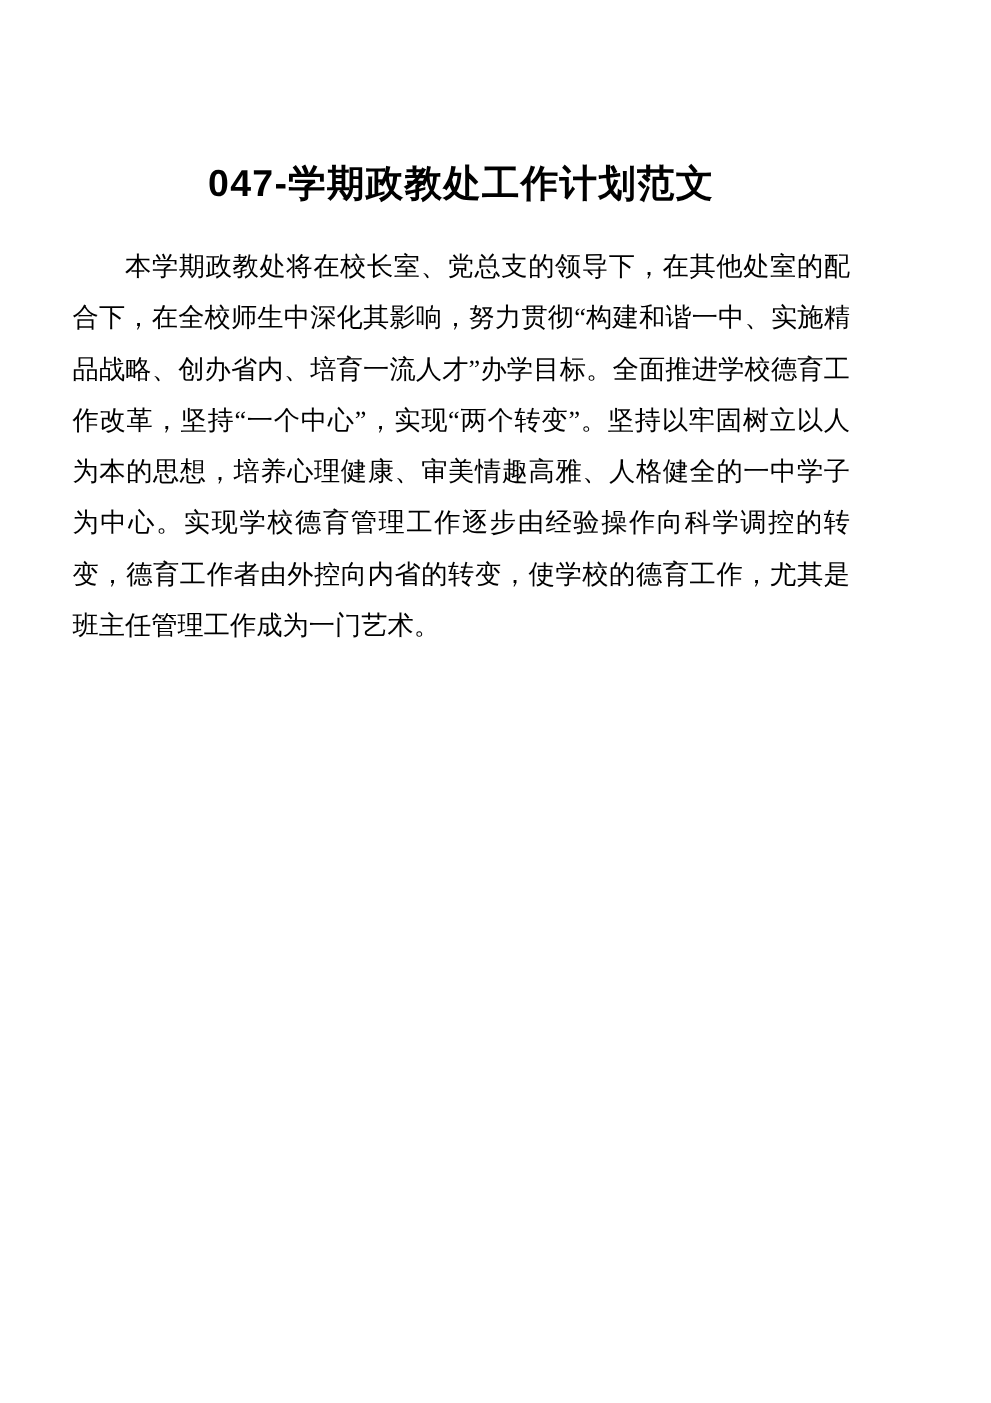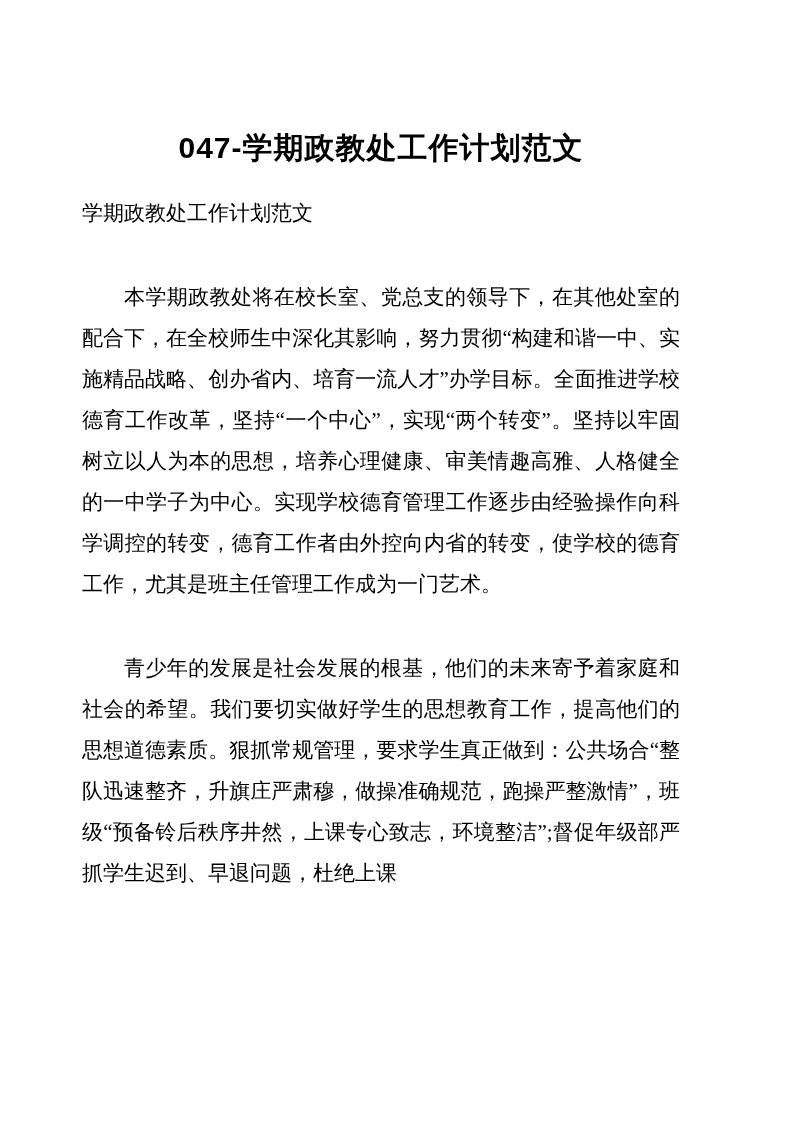--- a/index.html
+++ b/index.html
@@ -6,21 +6,21 @@
     margin: 0;
     padding: 0;
     background: #ffffff;
   }
   .page {
     position: relative;
     width: 793px;
     height: 1122px;
     box-sizing: border-box;
     margin: 0 auto;
-    padding: 126px 113px 40px 82px;
+    padding: 126px 113px 40px 58px;
     background: #ffffff;
     color: #000000;
     font-family: "Liberation Serif", "DejaVu Serif", serif;
     font-size: 21px;
     overflow: hidden;
   }
   .doc-title {
     margin: 0 0 23px 0;
     font-family: "Liberation Sans", "DejaVu Sans", sans-serif;
     font-size: 30px;
@@ -53,19 +53,17 @@
   p.last {
     margin-bottom: 0;
   }
 </style>
 </head>
 <body>
 
 <div class="page">
   <h1 class="doc-title">047-学期政教处工作计划范文</h1>
 
-  <p class="doc-subtitle">学期政教处工作计划范文</p>
 
   <p class="body-block">本学期政教处将在校长室、党总支的领导下，在其他处室的配合下，在全校师生中深化其影响，努力贯彻“构建和谐一中、实施精品战略、创办省内、培育一流人才”办学目标。全面推进学校德育工作改革，坚持“一个中心”，实现“两个转变”。坚持以牢固树立以人为本的思想，培养心理健康、审美情趣高雅、人格健全的一中学子为中心。实现学校德育管理工作逐步由经验操作向科学调控的转变，德育工作者由外控向内省的转变，使学校的德育工作，尤其是班主任管理工作成为一门艺术。</p>
 
 
-  <p class="body-block last">青少年的发展是社会发展的根基，他们的未来寄予着家庭和社会的希望。我们要切实做好学生的思想教育工作，提高他们的思想道德素质。狠抓常规管理，要求学生真正做到：公共场合“整队迅速整齐，升旗庄严肃穆，做操准确规范，跑操严整激情”，班级“预备铃后秩序井然，上课专心致志，环境整洁”;督促年级部严抓学生迟到、早退问题，杜绝上课</p>
 </div>
 
 </body></html>

